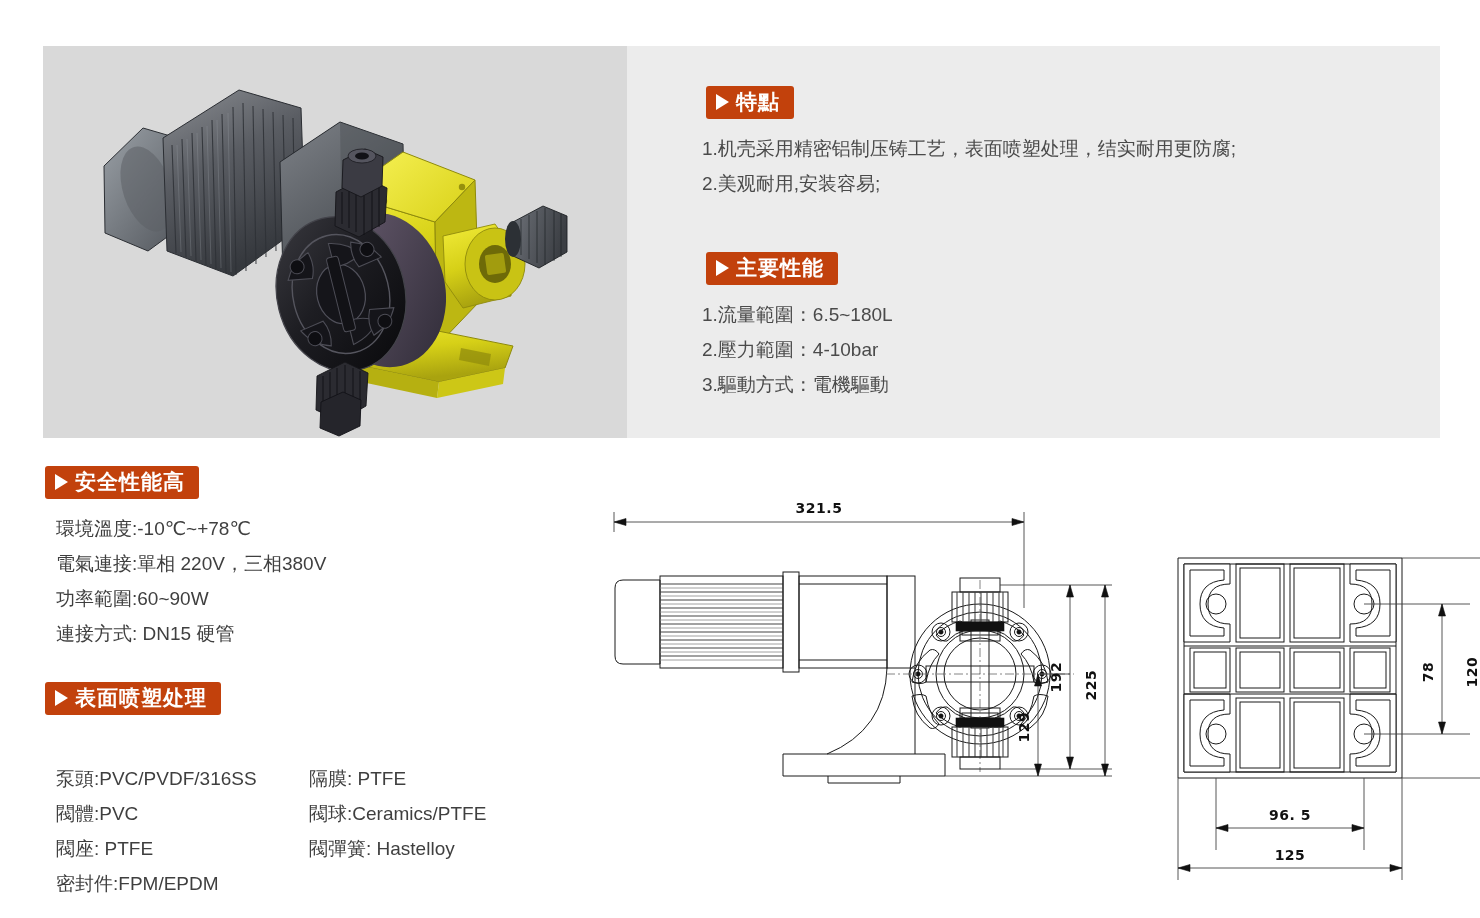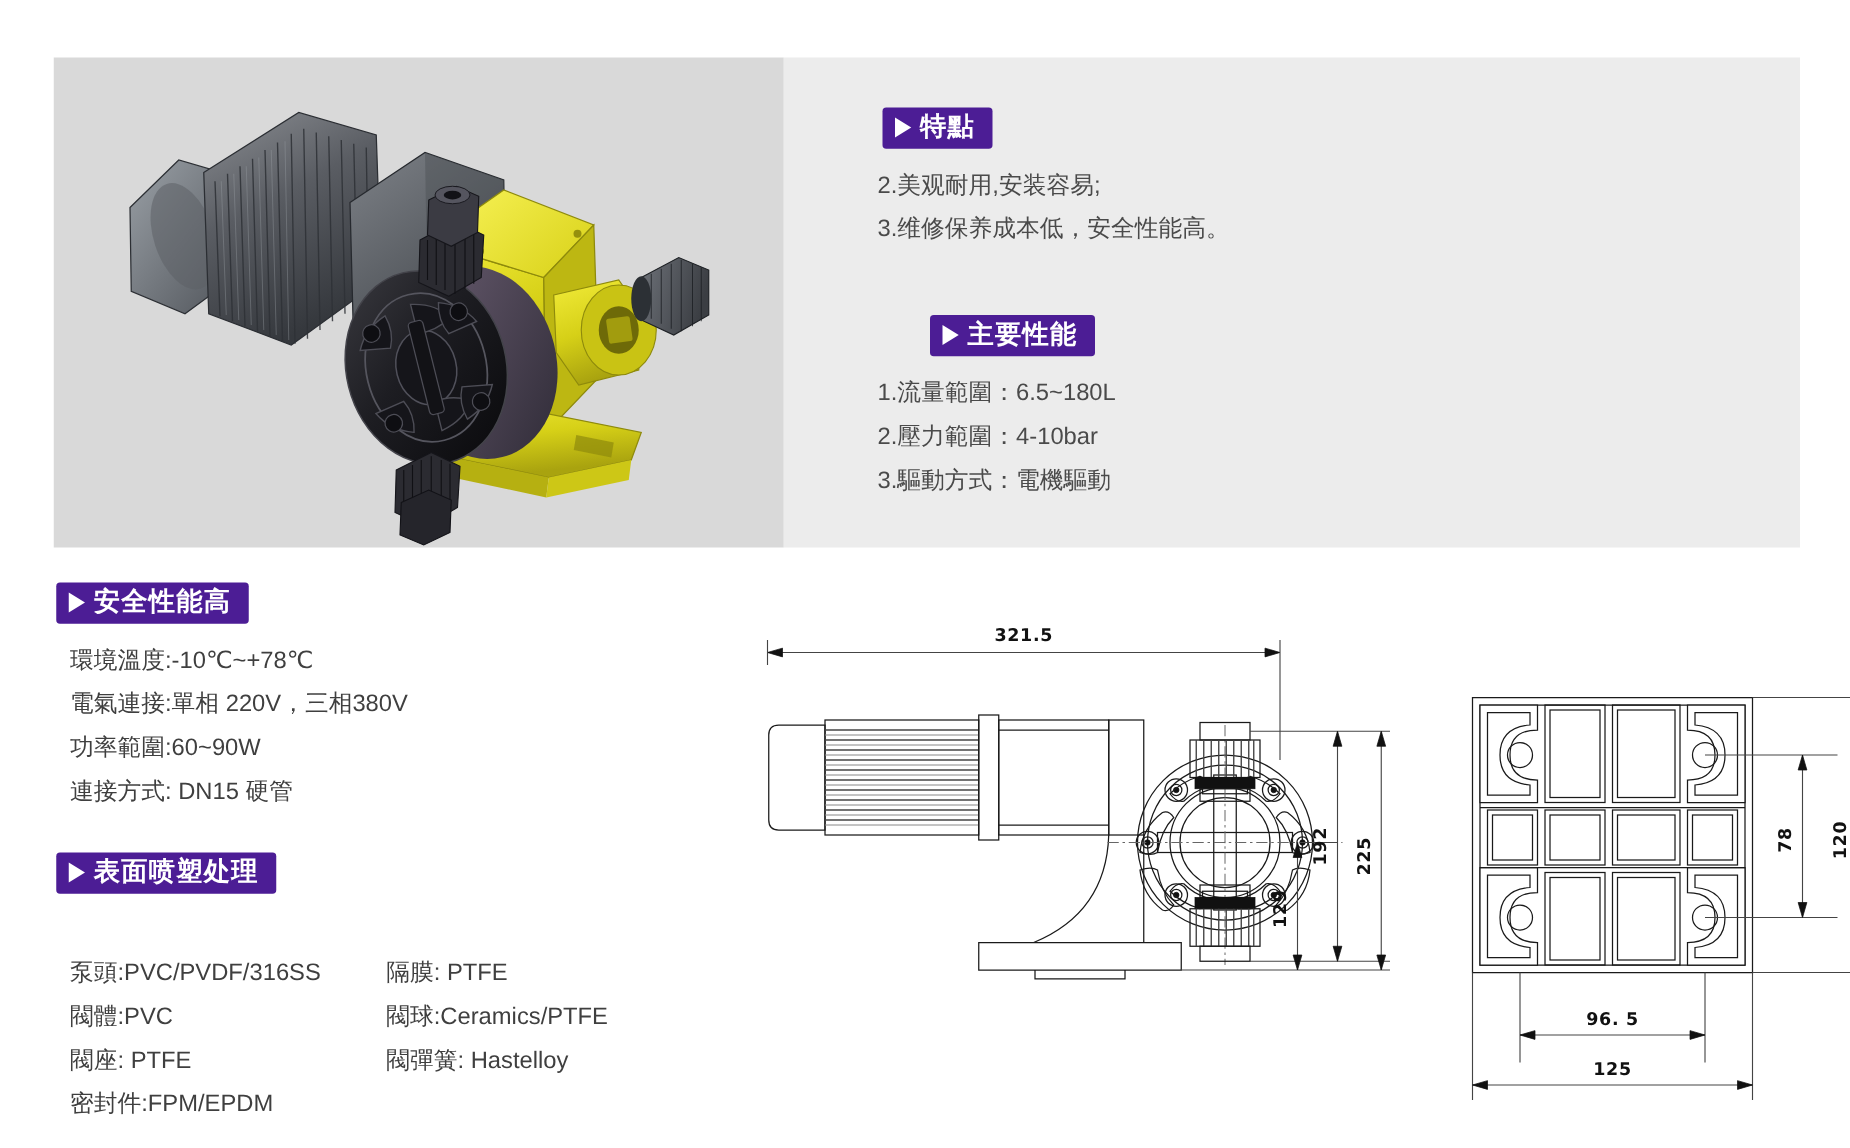--- a/index.html
+++ b/index.html
@@ -20,21 +20,21 @@
     background:#d9d9d9;
   }
   #spec-panel{
     left:627px;top:46px;width:813px;height:392px;
     background:#ececec;
   }
 
   
   .badge{
     display:inline-flex;align-items:center;
-    background:#4c1d95;
+    background:#c2410c;
     color:#ffffff;
     border-radius:3px;
     padding:5px 14px 7px 10px;
     font-size:21px;
     font-weight:bold;
     letter-spacing:1px;
     line-height:1;
     box-sizing:border-box;
     white-space:nowrap;
   }
@@ -53,21 +53,21 @@
     font-size:19px;
     line-height:35px;
     color:#4a4a4a;
     white-space:nowrap;
   }
   .bullet-list div{white-space:nowrap;}
 
   
   #features-badge{position:absolute;left:706px;top:86px;}
   #features-list{position:absolute;left:702px;top:131px;}
-  #perf-badge{position:absolute;left:744px;top:252px;text-align:right;}
+  #perf-badge{position:absolute;left:706px;top:252px;text-align:right;}
   #perf-list{position:absolute;left:702px;top:297px;}
 
   
   #work-badge{position:absolute;left:45px;top:466px;}
   #work-list{position:absolute;left:56px;top:511px;font-size:19px;line-height:35px;}
   #mat-badge{position:absolute;left:45px;top:682px;}
   #mat-table{position:absolute;left:56px;top:729px;font-size:19px;line-height:35px;}
   #mat-table table{border-collapse:collapse;margin-top:32px;}
   #mat-table td{padding:0 0 0 0;vertical-align:top;white-space:nowrap;}
   #mat-table td.c1{width:253px;}
@@ -266,22 +266,22 @@
   </svg>
 </div>
 
 <div class="panel" id="spec-panel"></div>
 
 <div class="badge" id="features-badge">
   <span class="tri"></span>
   <span class="badge-text">特點</span>
 </div>
 <div class="bullet-list" id="features-list">
+  <div>1.机壳采用精密铝制压铸工艺，表面喷塑处理，结实耐用更防腐;</div>
   <div>2.美观耐用,安装容易;</div>
-  <div>3.维修保养成本低，安全性能高。</div>
 </div>
 
 <div class="badge" id="perf-badge">
   <span class="tri"></span>
   <span class="badge-text">主要性能</span>
 </div>
 <div class="bullet-list" id="perf-list">
   <div>1.流量範圍：6.5~180L</div>
   <div>2.壓力範圍：4-10bar</div>
   <div>3.驅動方式：電機驅動</div>

